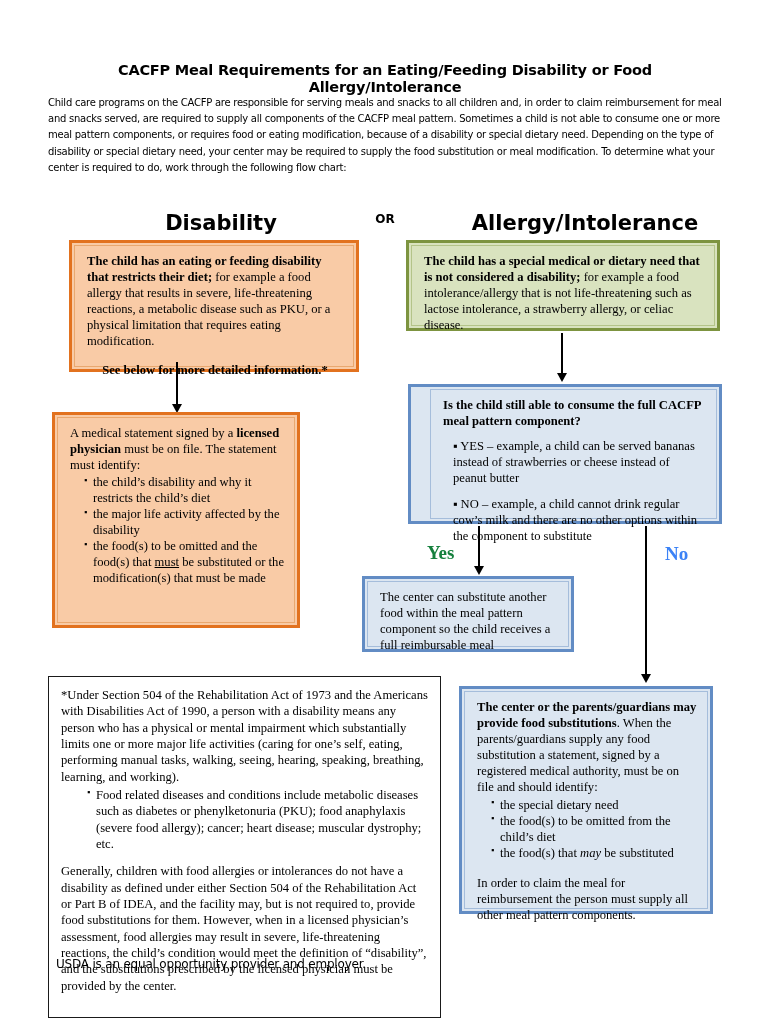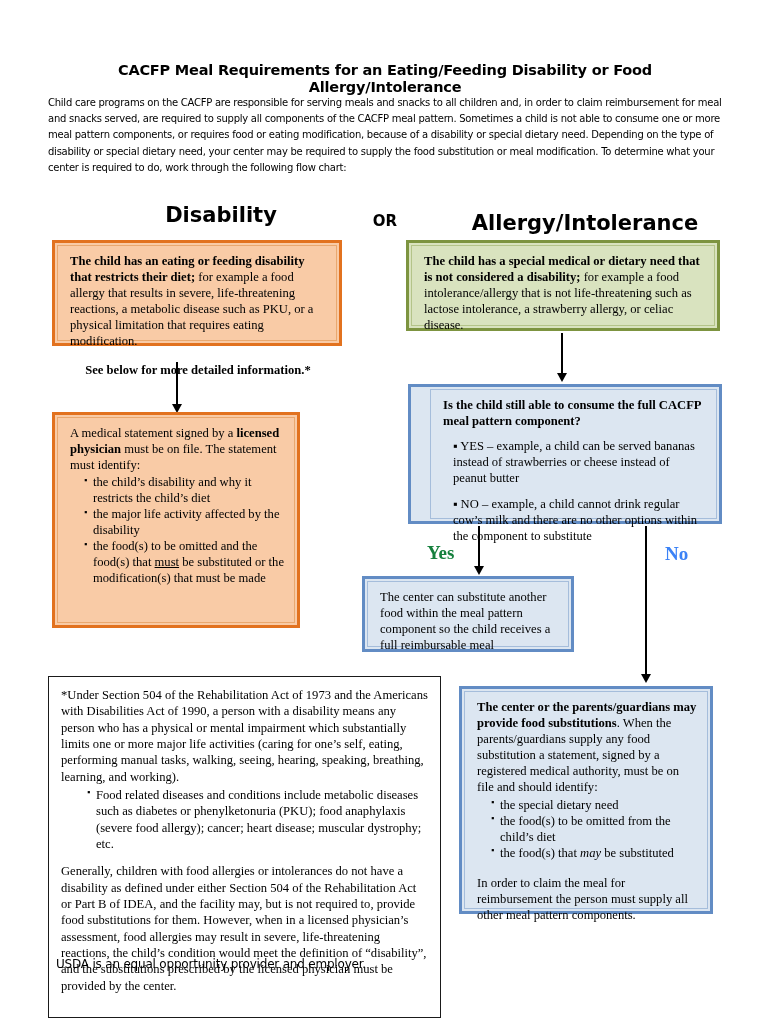--- a/index.html
+++ b/index.html
@@ -44,22 +44,22 @@
 
   
   .col-heading {
     position: absolute;
     font-family: "DejaVu Sans", sans-serif;
     font-weight: bold;
     font-size: 21px;
     text-align: center;
     letter-spacing: 0px;
   }
-  #heading-disability { left: 96px; top: 203px; width: 250px; }
-  #heading-or         { left: 330px; top: 212px; width: 110px; font-size: 15px; }
+  #heading-disability { left: 96px; top: 211px; width: 250px; }
+  #heading-or         { left: 330px; top: 212px; width: 110px; font-size: 12px; }
   #heading-allergy    { left: 440px; top: 211px; width: 290px; }
 
   
   .flow-box {
     position: absolute;
     box-sizing: border-box;
   }
   .flow-box .inner {
     box-sizing: border-box;
     width: 100%;
@@ -132,21 +132,21 @@
   }
   ul.blist li::before {
     content: "\25AA";
     position: absolute;
     left: 0;
     top: -0.5px;
     font-size: 9px;
   }
 
   
-  #box-disability      { left: 52px;  top: 240px; width: 290px; height: 106px; }
+  #box-disability      { left: 69px;  top: 240px; width: 290px; height: 132px; }
   #box-allergy         { left: 406px; top: 240px; width: 314px; height: 91px; }
   #box-required-sub    { left: 52px;  top: 412px; width: 248px; height: 216px; }
   #box-decision        { left: 408px; top: 384px; width: 314px; height: 140px; padding-left: 19px; }
   #box-yes-outcome     { left: 362px; top: 576px; width: 212px; height: 76px; }
   #box-no-outcome      { left: 459px; top: 686px; width: 254px; height: 228px; }
   #box-footnote        { left: 48px;  top: 676px; width: 393px; height: 342px; }
 
   
   .arrow {
     position: absolute;

